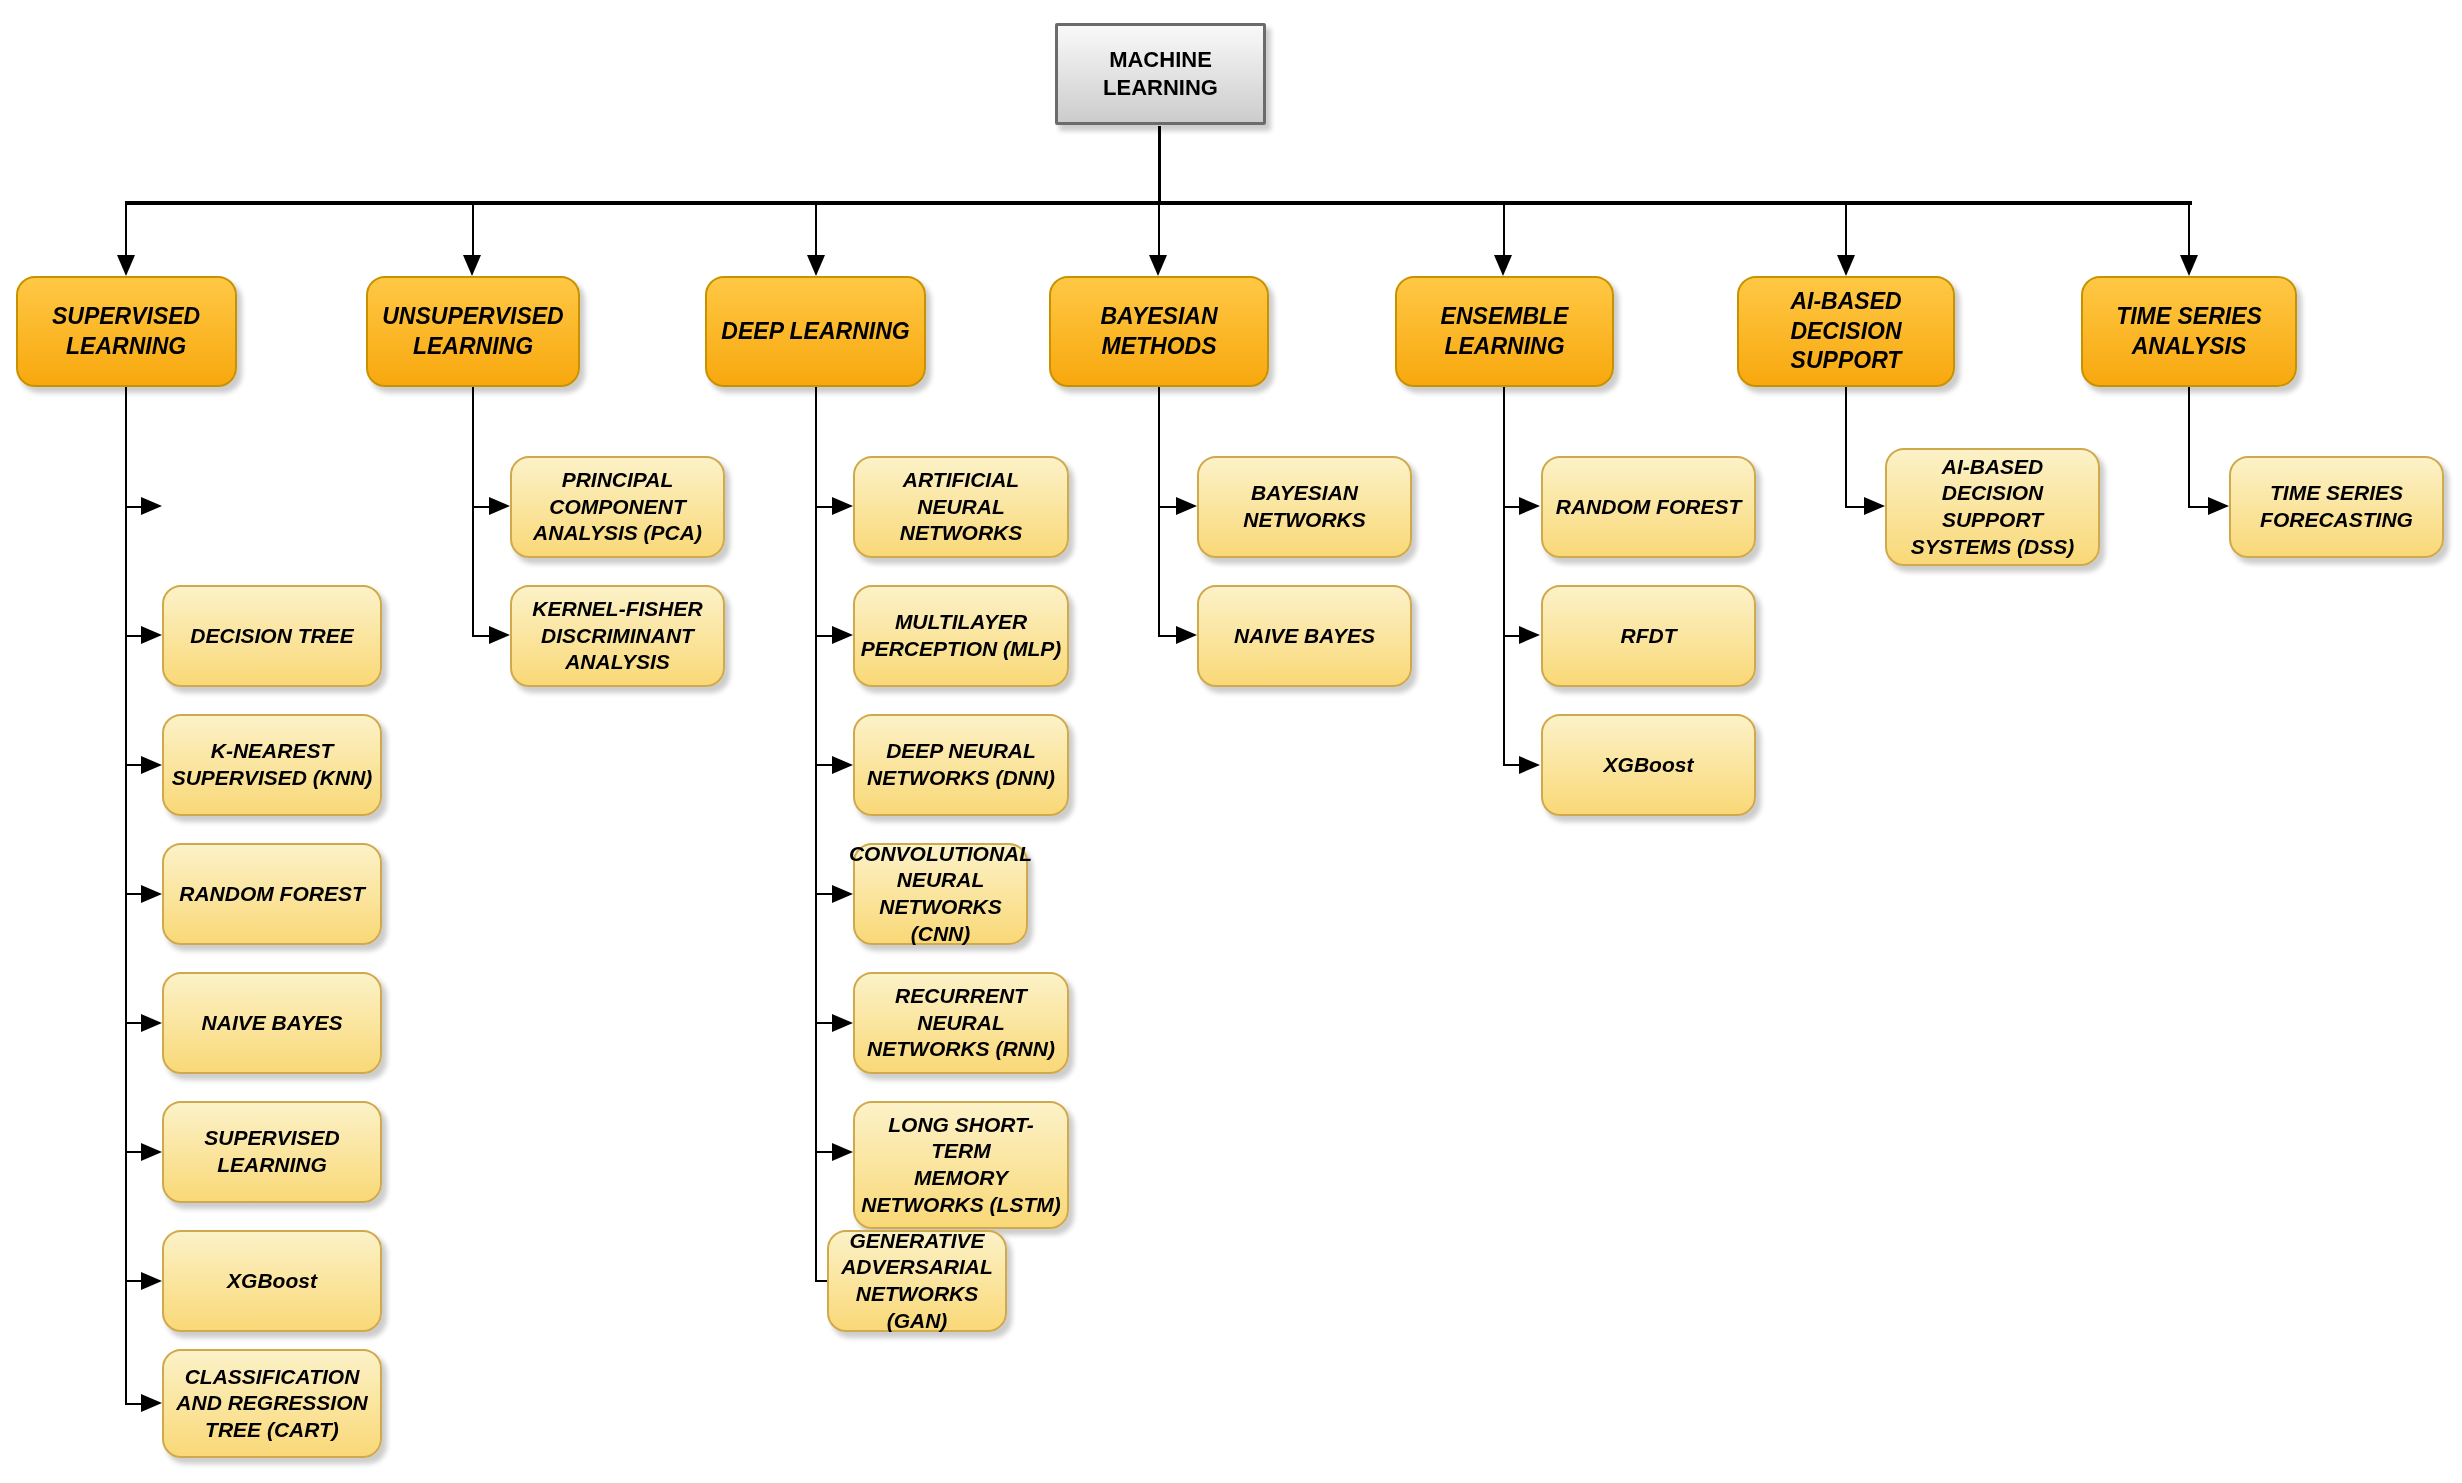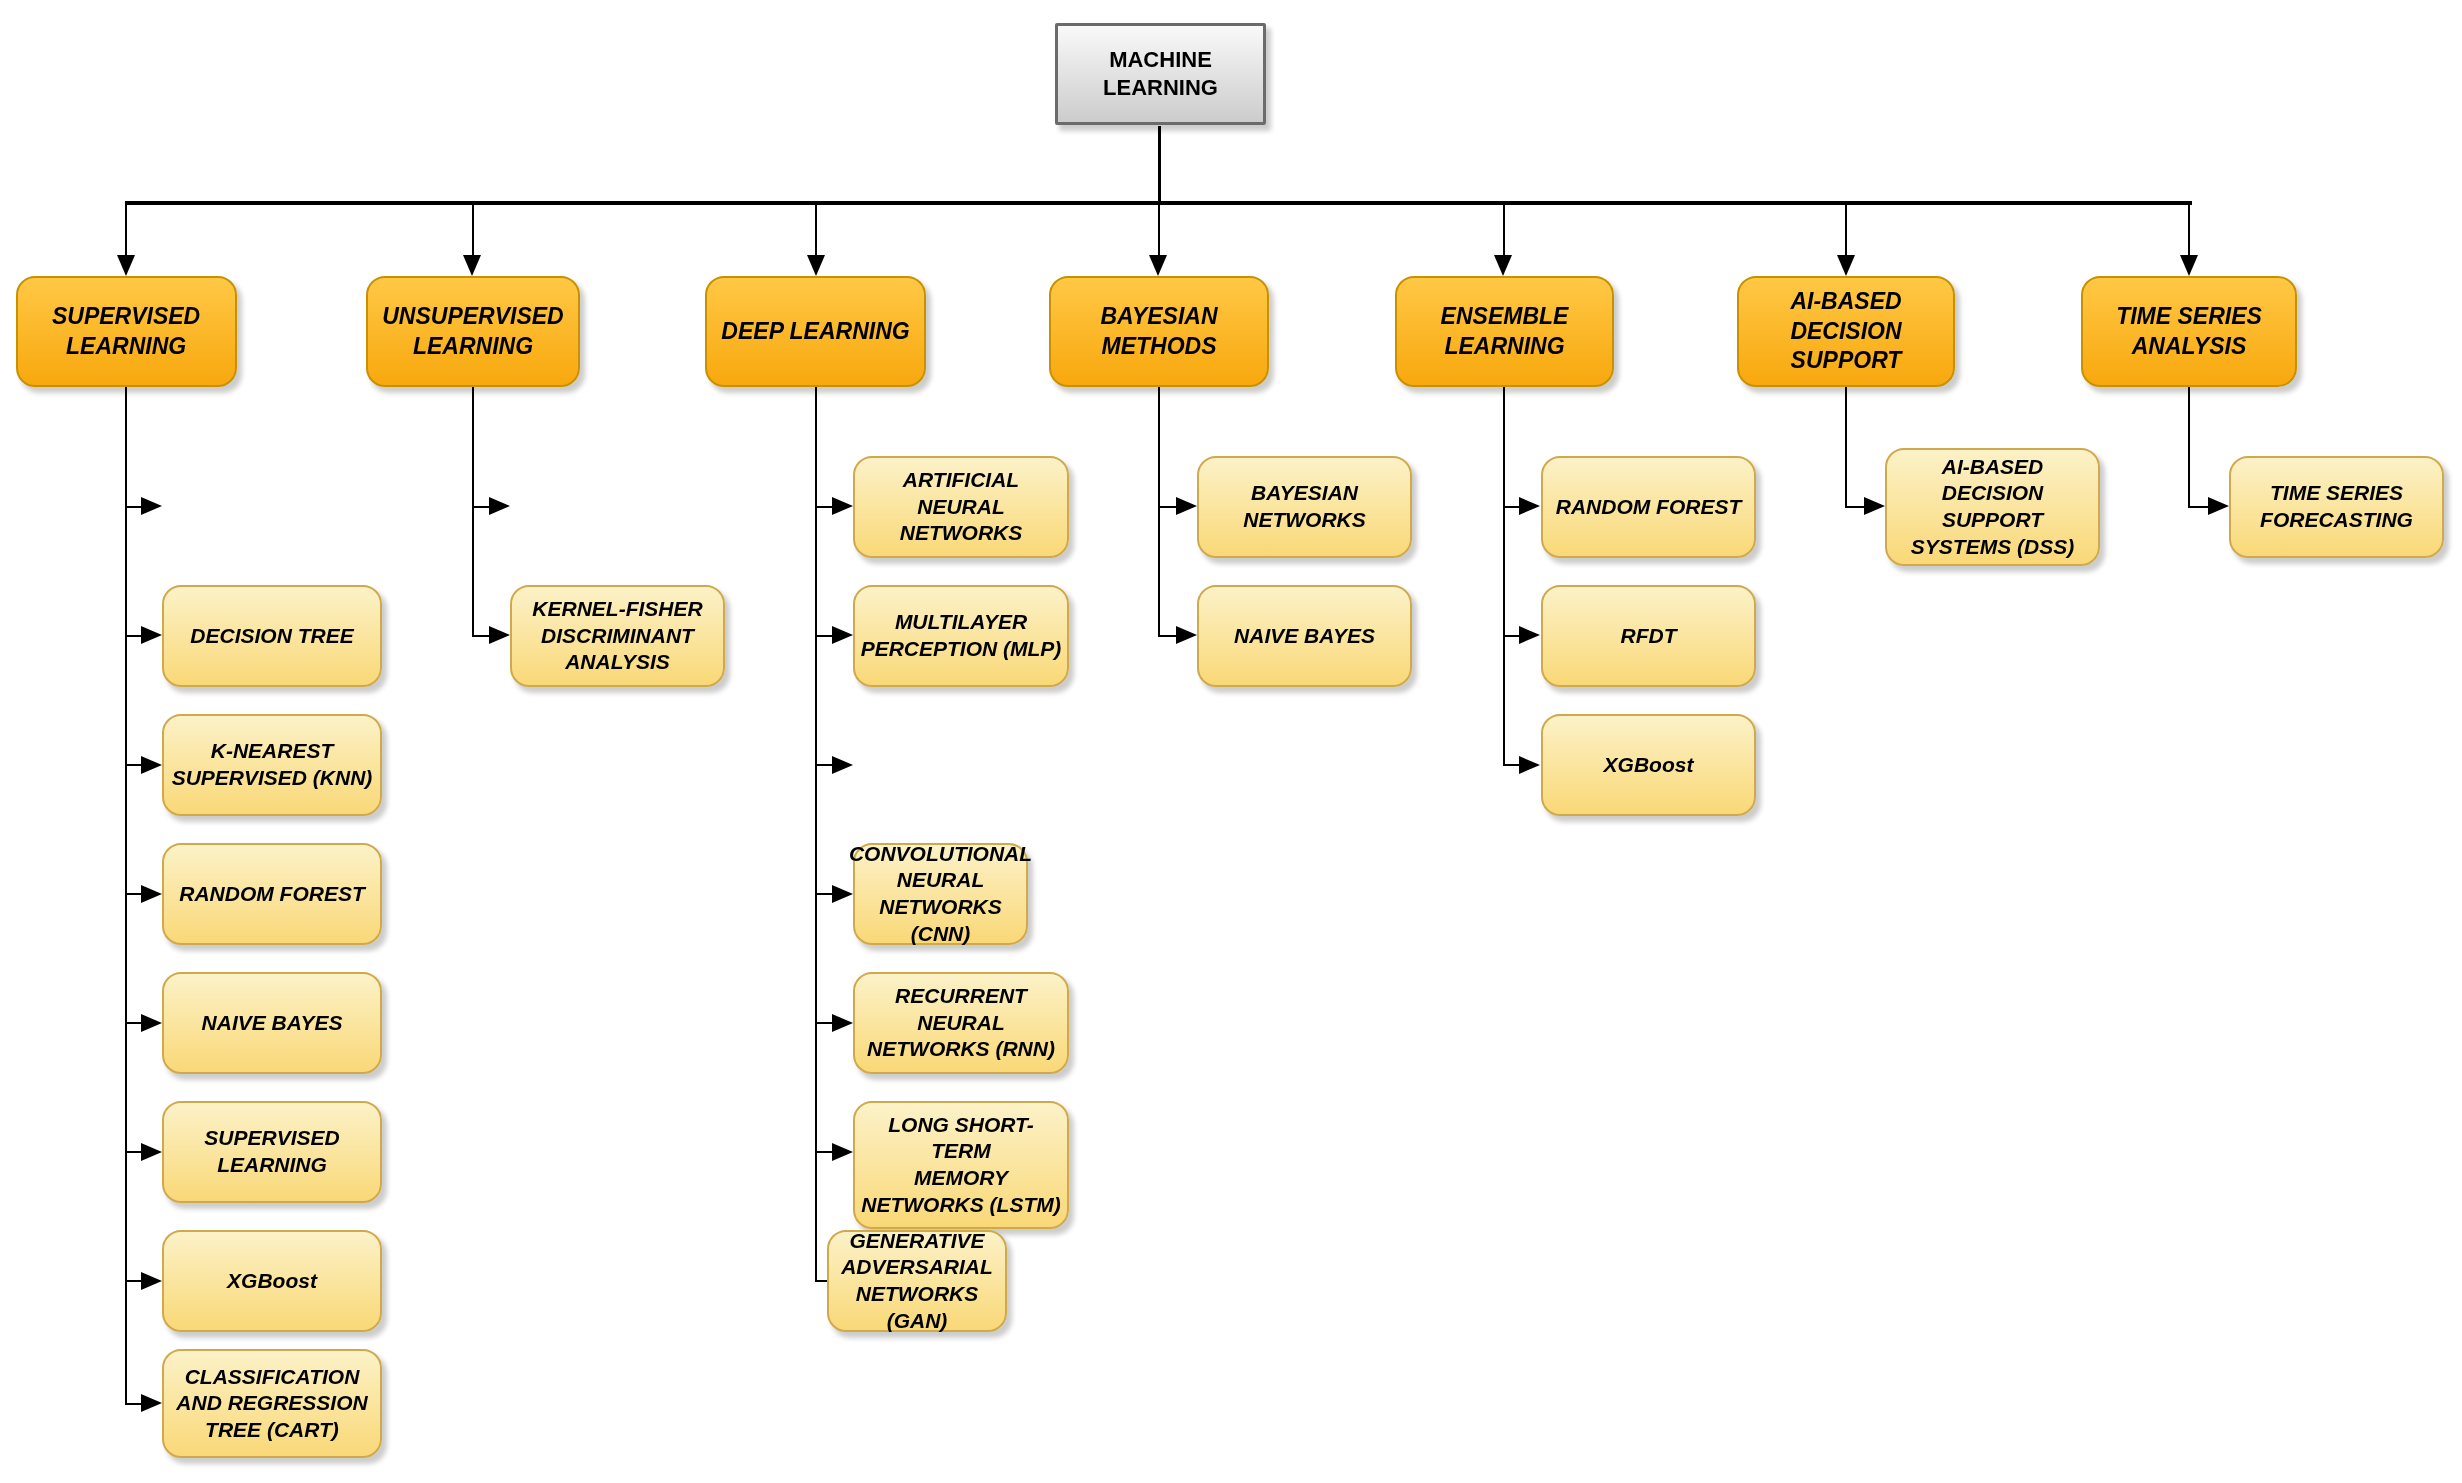--- a/index.html
+++ b/index.html
@@ -171,34 +171,43 @@
   </div>
   <div class="node child" style="left:162px;top:1230px;width:220px;height:102px">
     <span class="lbl">XGBoost</span>
   </div>
   <div class="node child" style="left:162px;top:1349px;width:220px;height:109px">
     <span class="lbl">CLASSIFICATION
 AND REGRESSION
 TREE (CART)</span>
   </div>
 
+  <div class="node child" style="left:510px;top:456px;width:215px;height:102px">
+    <span class="lbl">PRINCIPAL
+COMPONENT
+ANALYSIS (PCA)</span>
+  </div>
   <div class="node child" style="left:510px;top:585px;width:215px;height:102px">
     <span class="lbl">KERNEL-FISHER
 DISCRIMINANT
 ANALYSIS</span>
   </div>
 
   <div class="node child" style="left:853px;top:456px;width:216px;height:102px">
     <span class="lbl">ARTIFICIAL
 NEURAL
 NETWORKS</span>
   </div>
   <div class="node child" style="left:853px;top:585px;width:216px;height:102px">
     <span class="lbl">MULTILAYER
 PERCEPTION (MLP)</span>
+  </div>
+  <div class="node child" style="left:853px;top:714px;width:216px;height:102px">
+    <span class="lbl">DEEP NEURAL
+NETWORKS (DNN)</span>
   </div>
   <div class="node child" style="left:853px;top:843px;width:175px;height:102px">
     <span class="lbl">CONVOLUTIONAL
 NEURAL
 NETWORKS (CNN)</span>
   </div>
   <div class="node child" style="left:853px;top:972px;width:216px;height:102px">
     <span class="lbl">RECURRENT
 NEURAL
 NETWORKS (RNN)</span>

